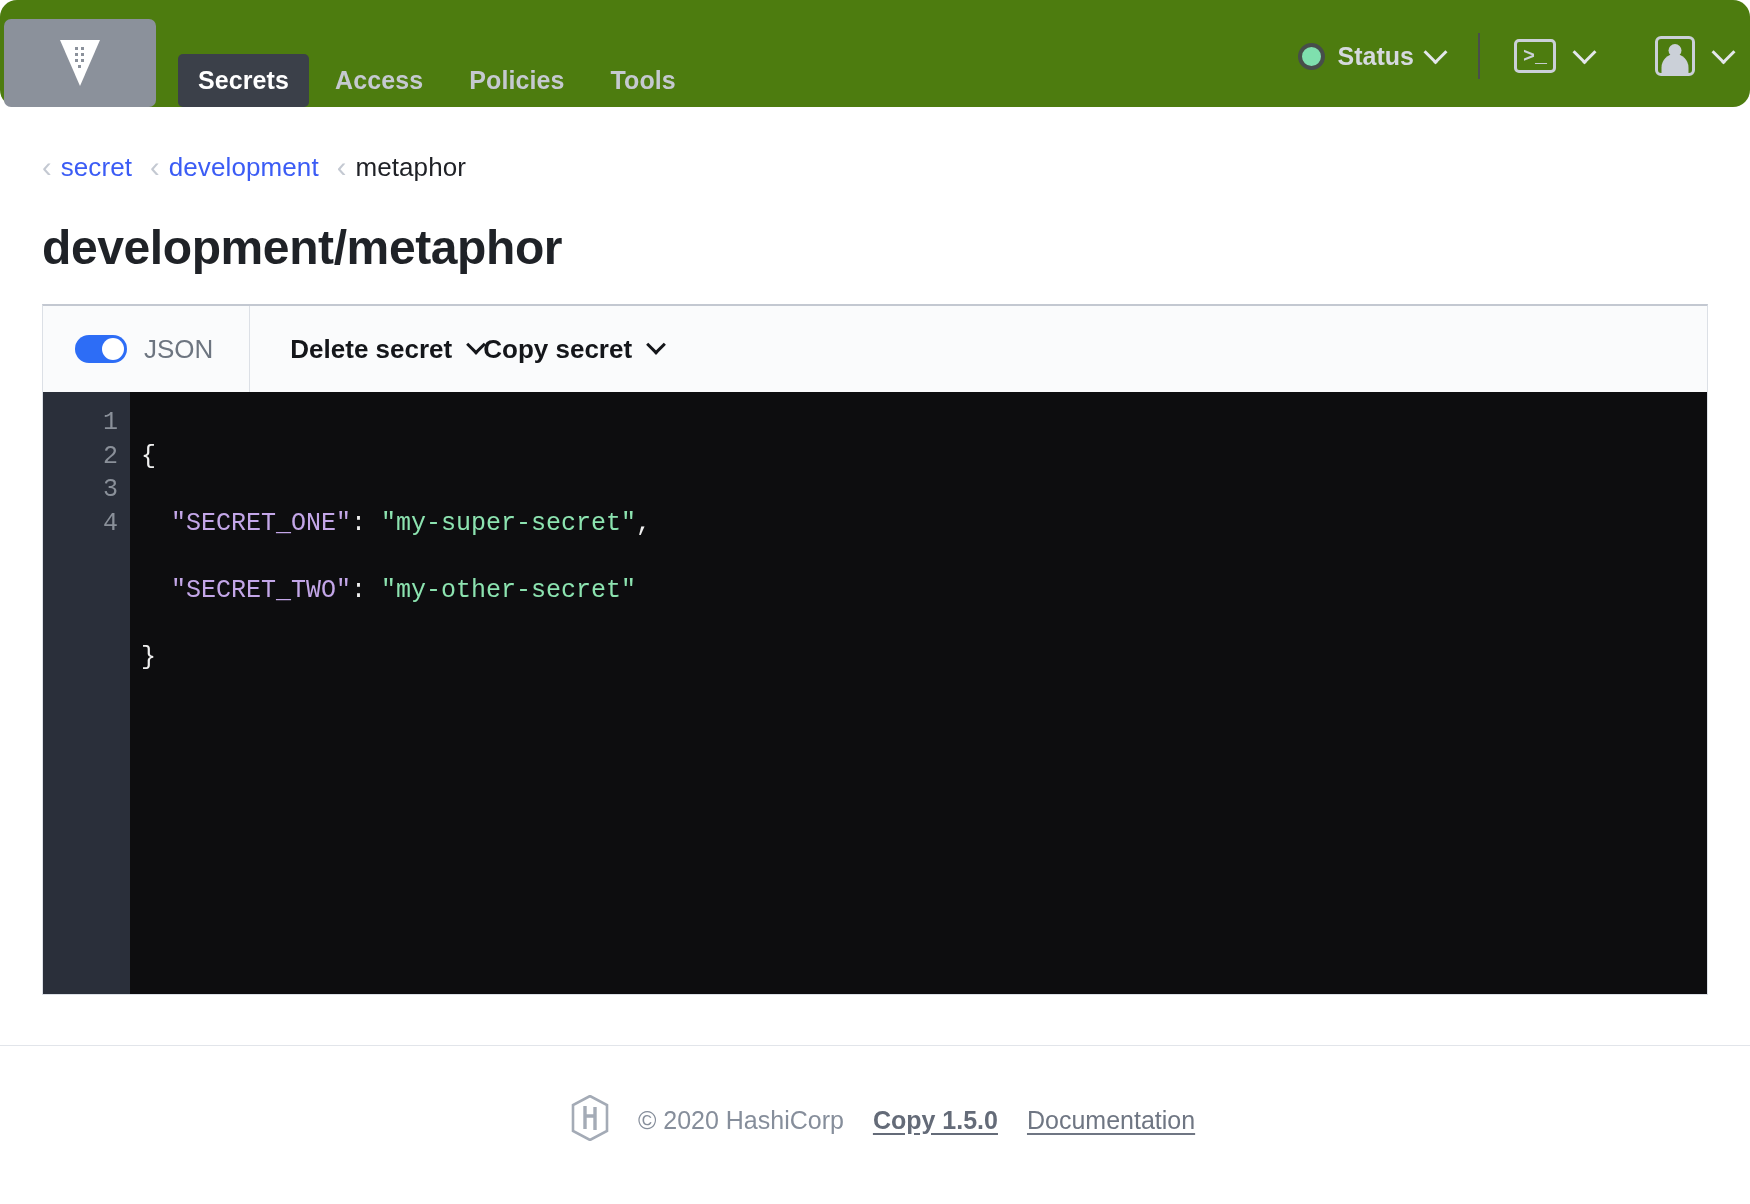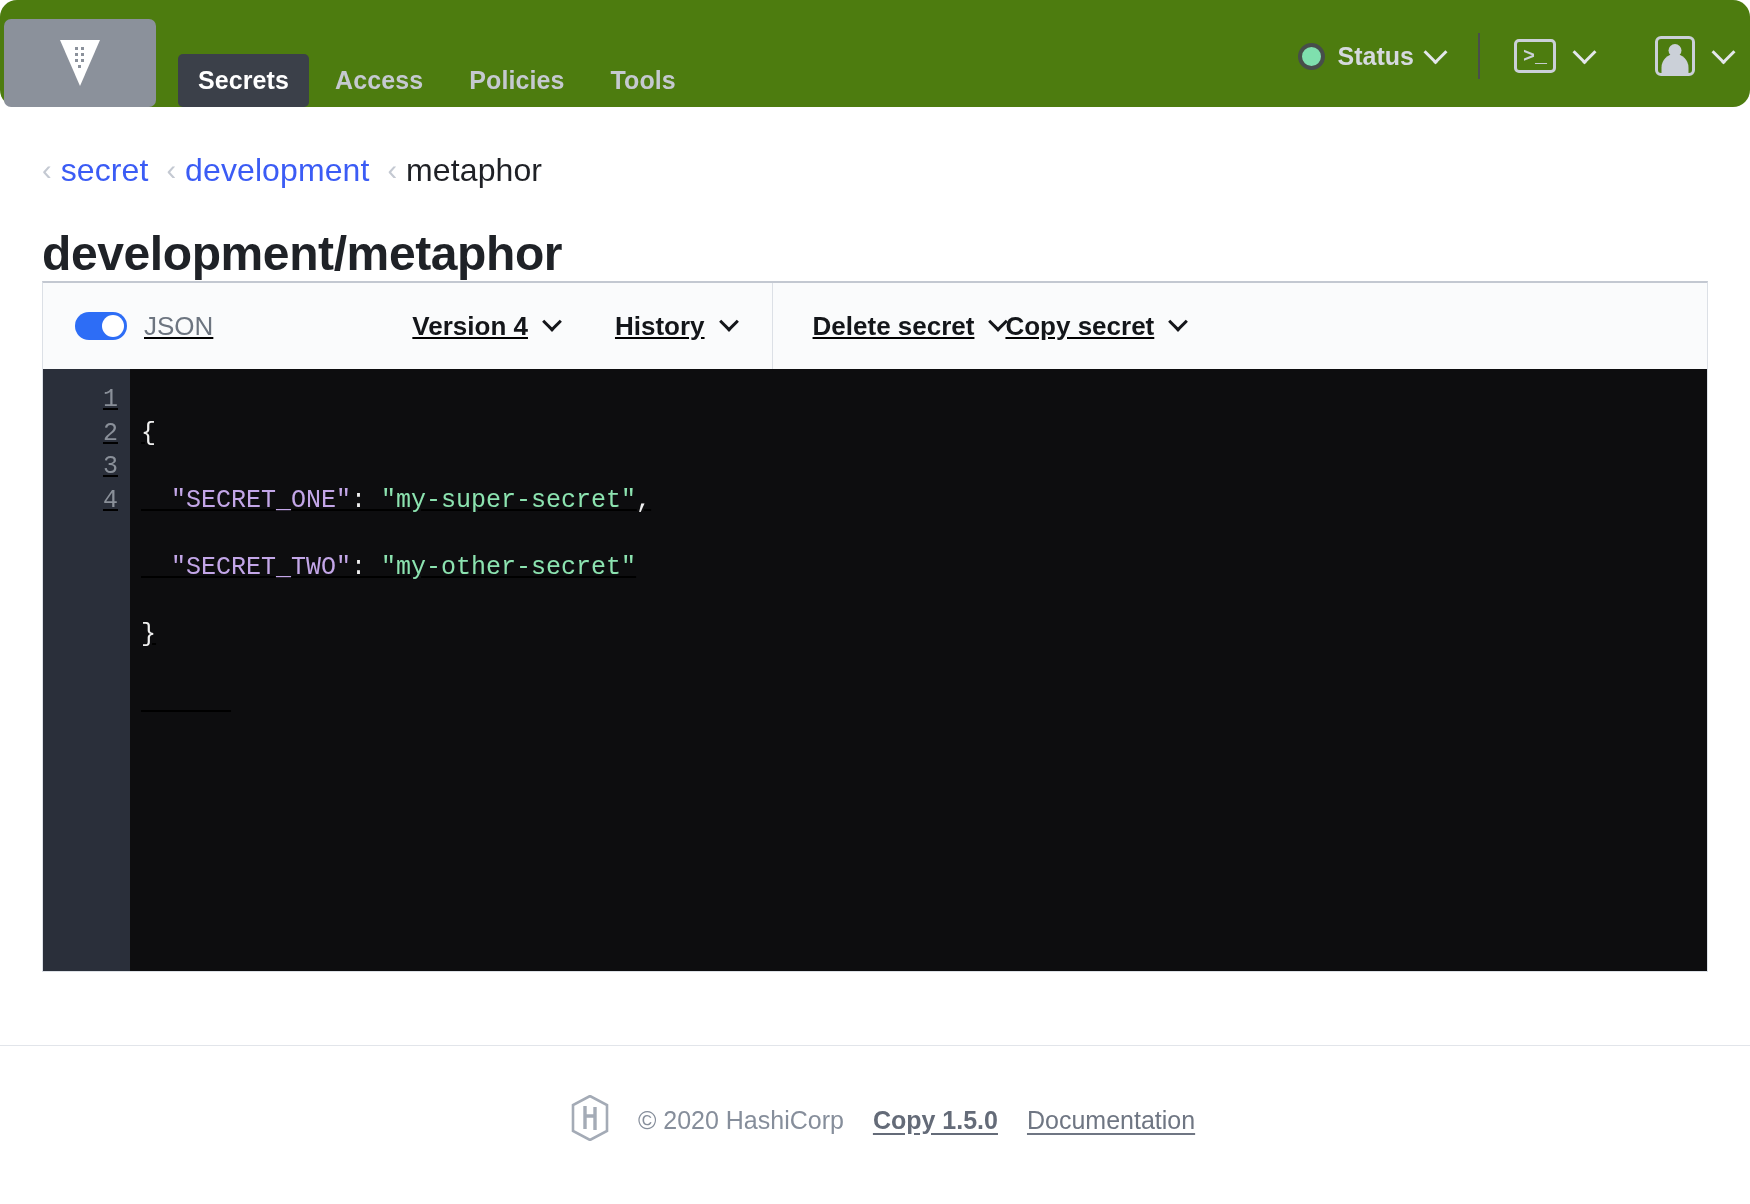--- a/index.html
+++ b/index.html
@@ -162,41 +162,41 @@
     padding-top: 45px;
     gap: 0;
   }
   .bc-chev {
     color: #c4c9d2;
     font-size: 29px;
     margin-right: 9px;
     line-height: 1;
   }
   .bc-item {
-    font-size: 32px;
+    font-size: 26px;
     color: #3b5cf5;
     margin-right: 18px;
     letter-spacing: .1px;
   }
   .bc-item.current { color: #1f2126; }
 
   .page-title {
     font-size: 48px;
     font-weight: bold;
     color: #1f2227;
     letter-spacing: -.4px;
     margin-top: 37px;
   }
 
   
   .secret-card {
+    margin-top: 29px;
     border: 1px solid #dce0e6;
     border-top: 2px solid #c3c8d1;
     background: #fafbfc;
-    text-decoration: underline;
   }
 
   .toolbar {
     height: 86px;
     display: flex;
     align-items: center;
     padding: 0 30px 0 32px;
     position: relative;
   }
 
@@ -406,30 +406,20 @@
 
     <div class="toolbar">
 
       <div class="toggle-wrap">
         <span class="toggle">
             <span class="knob"></span>
           </span>
         <span class="toggle-label">JSON</span>
       </div>
 
-      <div class="tb-group mid">
-        <div class="tb-btn">
-          <span>Version 4</span>
-          <span class="tb-chev"></span>
-        </div>
-        <div class="tb-btn">
-          <span>History</span>
-          <span class="tb-chev"></span>
-        </div>
-      </div>
 
       <div class="tb-sep"></div>
 
       <div class="tb-group right">
         <div class="tb-btn">
           <span>Delete secret</span>
           <span class="tb-chev"></span>
         </div>
         <div class="tb-btn">
           <span>Copy secret</span>

